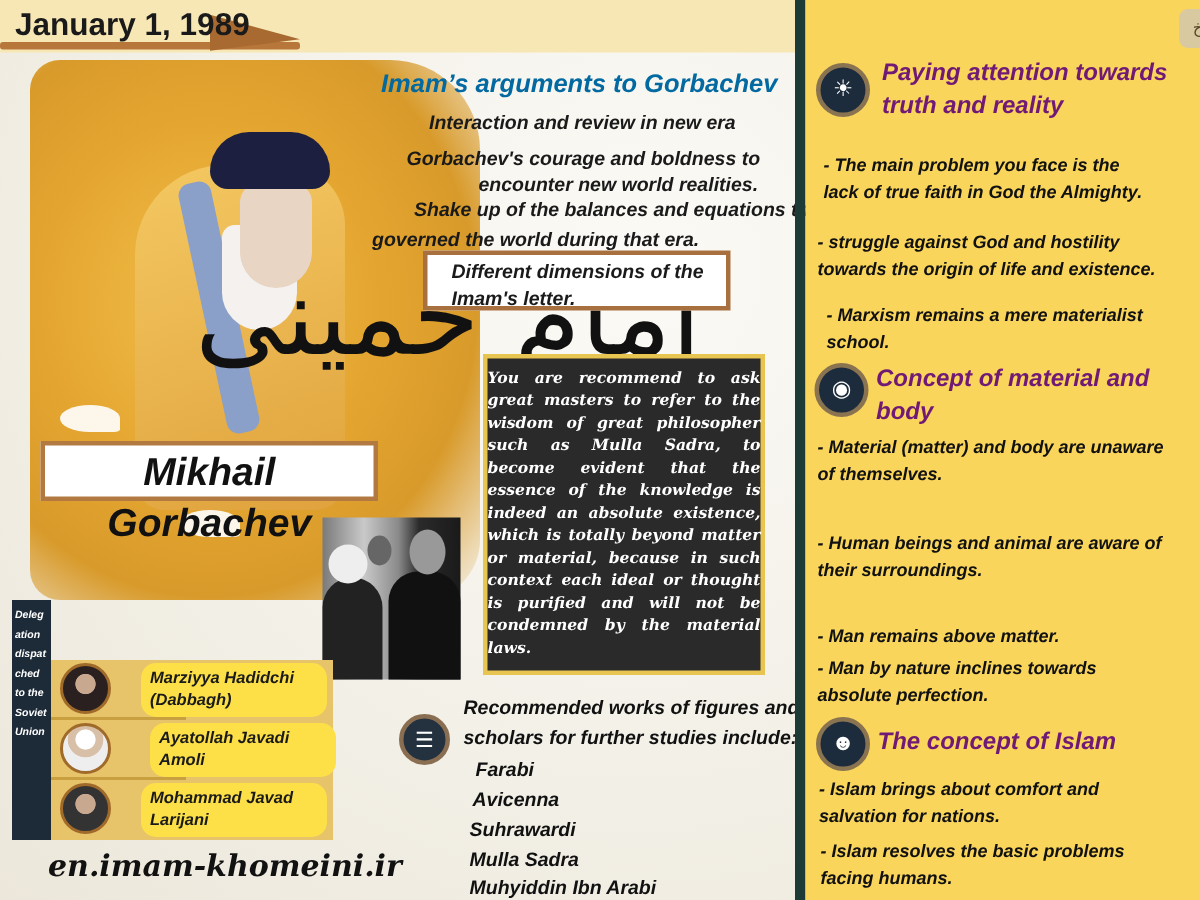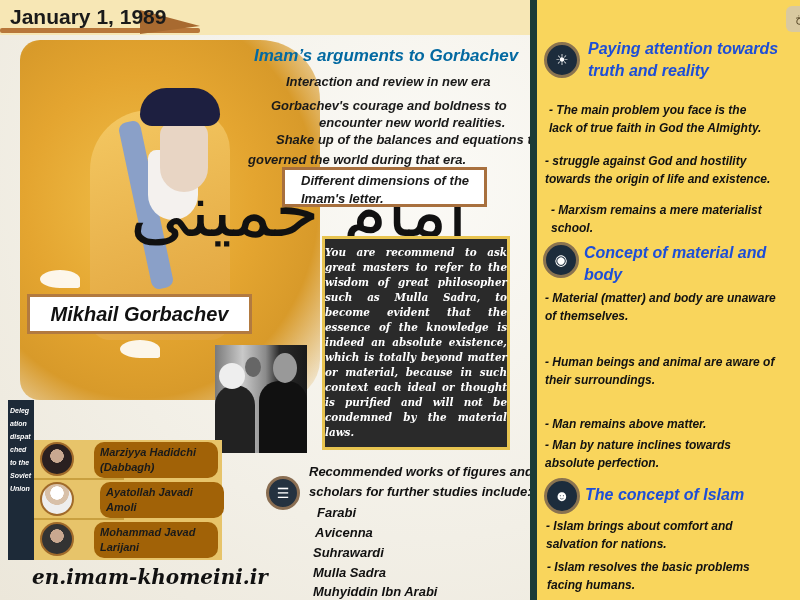--- a/index.html
+++ b/index.html
@@ -18,48 +18,48 @@
   .art-turban{position:absolute;left:120px;top:48px;width:80px;height:38px;background:#1d1f40;border-radius:40px 40px 18px 18px;}
   .art-face{position:absolute;left:140px;top:82px;width:48px;height:70px;background:#e8d5c4;border-radius:16px 16px 30px 30px;}
   .art-beard{position:absolute;left:128px;top:110px;width:50px;height:70px;background:#f4f1ee;border-radius:10px 10px 30px 30px;}
   .calligraphy{position:absolute;left:130px;top:175px;font-family:"DejaVu Serif",serif;font-size:72px;color:#111;direction:rtl;line-height:1;}
   .dove{position:absolute;width:40px;height:18px;background:#fff;border-radius:50% 50% 10% 50%;opacity:.9;}
 
   .title{position:absolute;left:254px;top:46px;font-size:17px;font-style:italic;font-weight:bold;color:#0369a1;}
   .sub{position:absolute;font-size:13px;font-style:italic;font-weight:bold;color:#1a1a1a;line-height:20px;}
   .dim-box{position:absolute;left:282px;top:167px;width:205px;height:40px;background:#fff;border:3px solid #a8703e;box-sizing:border-box;padding:2px 0 0 16px;font-size:13px;font-style:italic;font-weight:bold;line-height:18px;color:#1a1a1a;}
 
-  .name-box{position:absolute;left:27px;top:294px;width:225px;height:40px;background:#fff;border:3px solid #b27a40;box-sizing:border-box;text-align:center;font-size:20px;font-style:italic;font-weight:bold;line-height:34px;color:#111;}
+  .name-box{position:absolute;left:27px;top:294px;width:225px;height:40px;background:#fff;border:3px solid #b27a40;box-sizing:border-box;text-align:center;font-size:26px;font-style:italic;font-weight:bold;line-height:34px;color:#111;}
 
   .photo{position:absolute;left:215px;top:345px;width:92px;height:108px;background:linear-gradient(90deg,#7a7a7a,#c9c9c9 30%,#8a8a8a 55%,#2a2a2a 70%,#1a1a1a);}
   .photo .p1{position:absolute;left:4px;top:18px;width:26px;height:26px;background:#eee;border-radius:50%;}
   .photo .p2{position:absolute;left:0;top:40px;width:40px;height:68px;background:#222;border-radius:20px 20px 0 0;}
   .photo .p3{position:absolute;left:58px;top:8px;width:24px;height:30px;background:#999;border-radius:50%;}
   .photo .p4{position:absolute;left:44px;top:36px;width:48px;height:72px;background:#111;border-radius:20px 20px 0 0;}
   .photo .p5{position:absolute;left:30px;top:12px;width:16px;height:20px;background:#666;border-radius:50%;}
 
   .quote-box{position:absolute;left:322px;top:236px;width:188px;height:214px;background:#2a2a2a;border:3px solid #e8c450;box-sizing:border-box;padding:6px 0;color:#fff;font-family:"DejaVu Serif",serif;font-style:italic;font-weight:bold;font-size:10.4px;line-height:15px;text-align:justify;}
 
   .delegation{position:absolute;left:8px;top:400px;width:26px;height:160px;background:#1d2a38;color:#fff;font-size:7px;font-style:italic;font-weight:bold;line-height:13px;padding:4px 2px;box-sizing:border-box;}
   .del-panel{position:absolute;left:34px;top:440px;width:188px;height:120px;background:#e7c46a;}
   .del-row{position:absolute;left:0;width:188px;height:40px;}
   .del-avatar{position:absolute;left:6px;top:2px;width:34px;height:34px;border-radius:50%;border:2px solid #a06a2a;box-sizing:border-box;}
-  .del-name{position:absolute;left:60px;top:2px;width:124px;height:36px;background:#a16207;border-radius:10px;font-size:11px;font-style:italic;font-weight:bold;color:#1a1a1a;line-height:15px;padding:3px 0 0 6px;box-sizing:border-box;}
+  .del-name{position:absolute;left:60px;top:2px;width:124px;height:36px;background:#fde047;border-radius:10px;font-size:11px;font-style:italic;font-weight:bold;color:#1a1a1a;line-height:15px;padding:3px 0 0 6px;box-sizing:border-box;}
   .del-arrow{position:absolute;left:0;top:38px;width:90px;height:2px;background:#c9a040;}
   .site{position:absolute;left:32px;top:565px;font-family:"DejaVu Serif",serif;font-style:italic;font-weight:bold;font-size:20px;color:#111;}
 
   .rec-icon{position:absolute;left:266px;top:476px;width:34px;height:34px;border-radius:50%;background:#243240;border:3px solid #8a6e52;box-sizing:border-box;color:#fff;text-align:center;font-size:14px;line-height:28px;}
   .rec-head{position:absolute;left:309px;top:462px;font-size:13px;font-style:italic;font-weight:bold;color:#111;line-height:20px;}
   .rec-item{position:absolute;font-size:13px;font-style:italic;font-weight:bold;color:#111;}
 
   .divider{position:absolute;left:530px;top:0;width:7px;height:600px;background:#1c3a36;}
   .right{position:absolute;left:537px;top:0;width:263px;height:600px;background:#f9d55c;}
   .logo{position:absolute;left:786px;top:6px;width:36px;height:26px;background:#d9c9a0;border-radius:6px;color:#5a4a2a;font-size:11px;text-align:center;line-height:26px;font-family:"DejaVu Serif",serif;}
   .sec-icon{position:absolute;width:36px;height:36px;border-radius:50%;background:#1c2c3c;border:3px solid #8a7350;box-sizing:border-box;color:#fff;text-align:center;font-size:15px;line-height:30px;}
-  .sec-head{position:absolute;font-size:16px;font-style:italic;font-weight:bold;color:#1d4ed8;line-height:22px;}
+  .sec-head{position:absolute;font-size:16px;font-style:italic;font-weight:bold;color:#701a75;line-height:22px;}
   .bullet{position:absolute;font-size:12px;font-style:italic;font-weight:bold;color:#111;line-height:18px;}
 </style>
 </head>
 <body>
 
 <div class="left"></div>
 
 <div class="date-bar">
   <div class="date-line"></div>
   <div class="date-arrow"></div>

